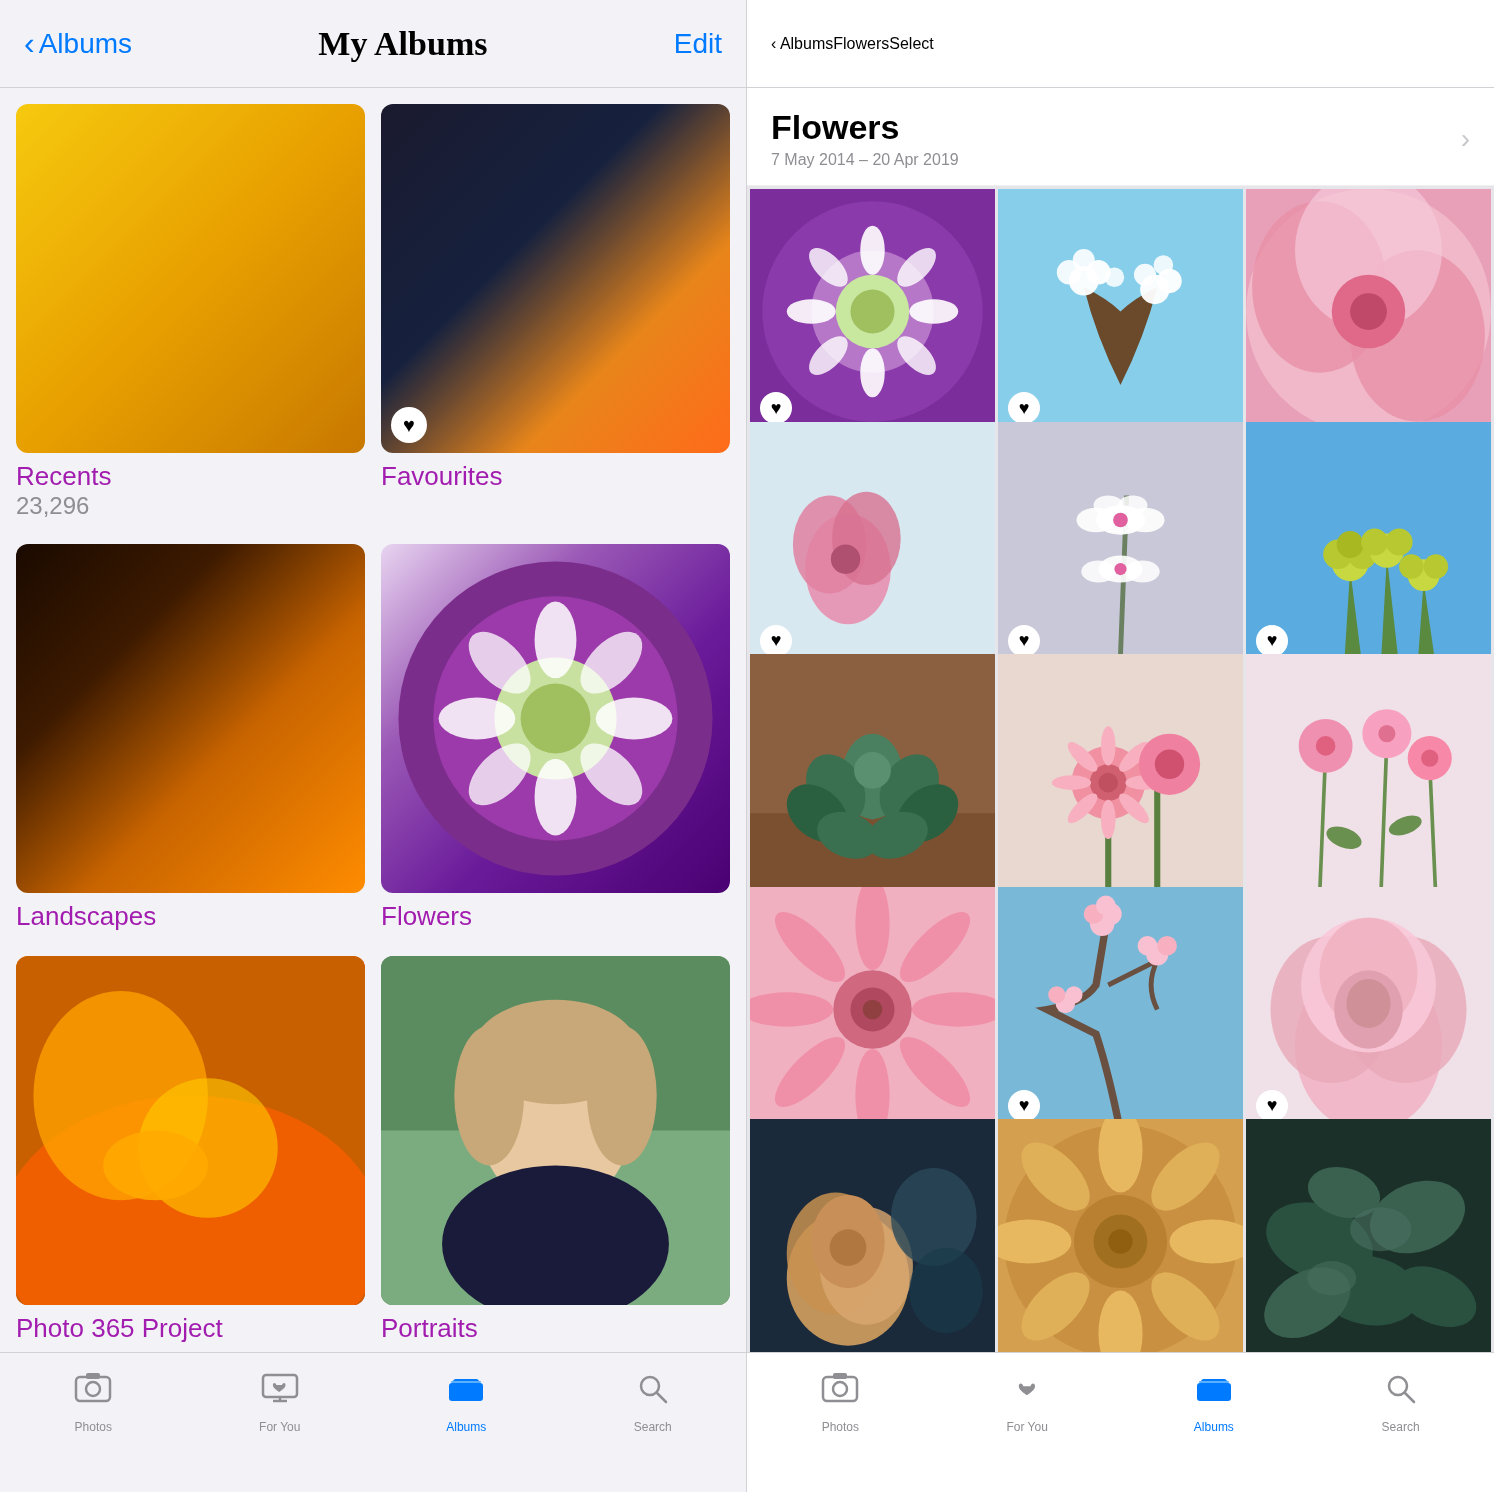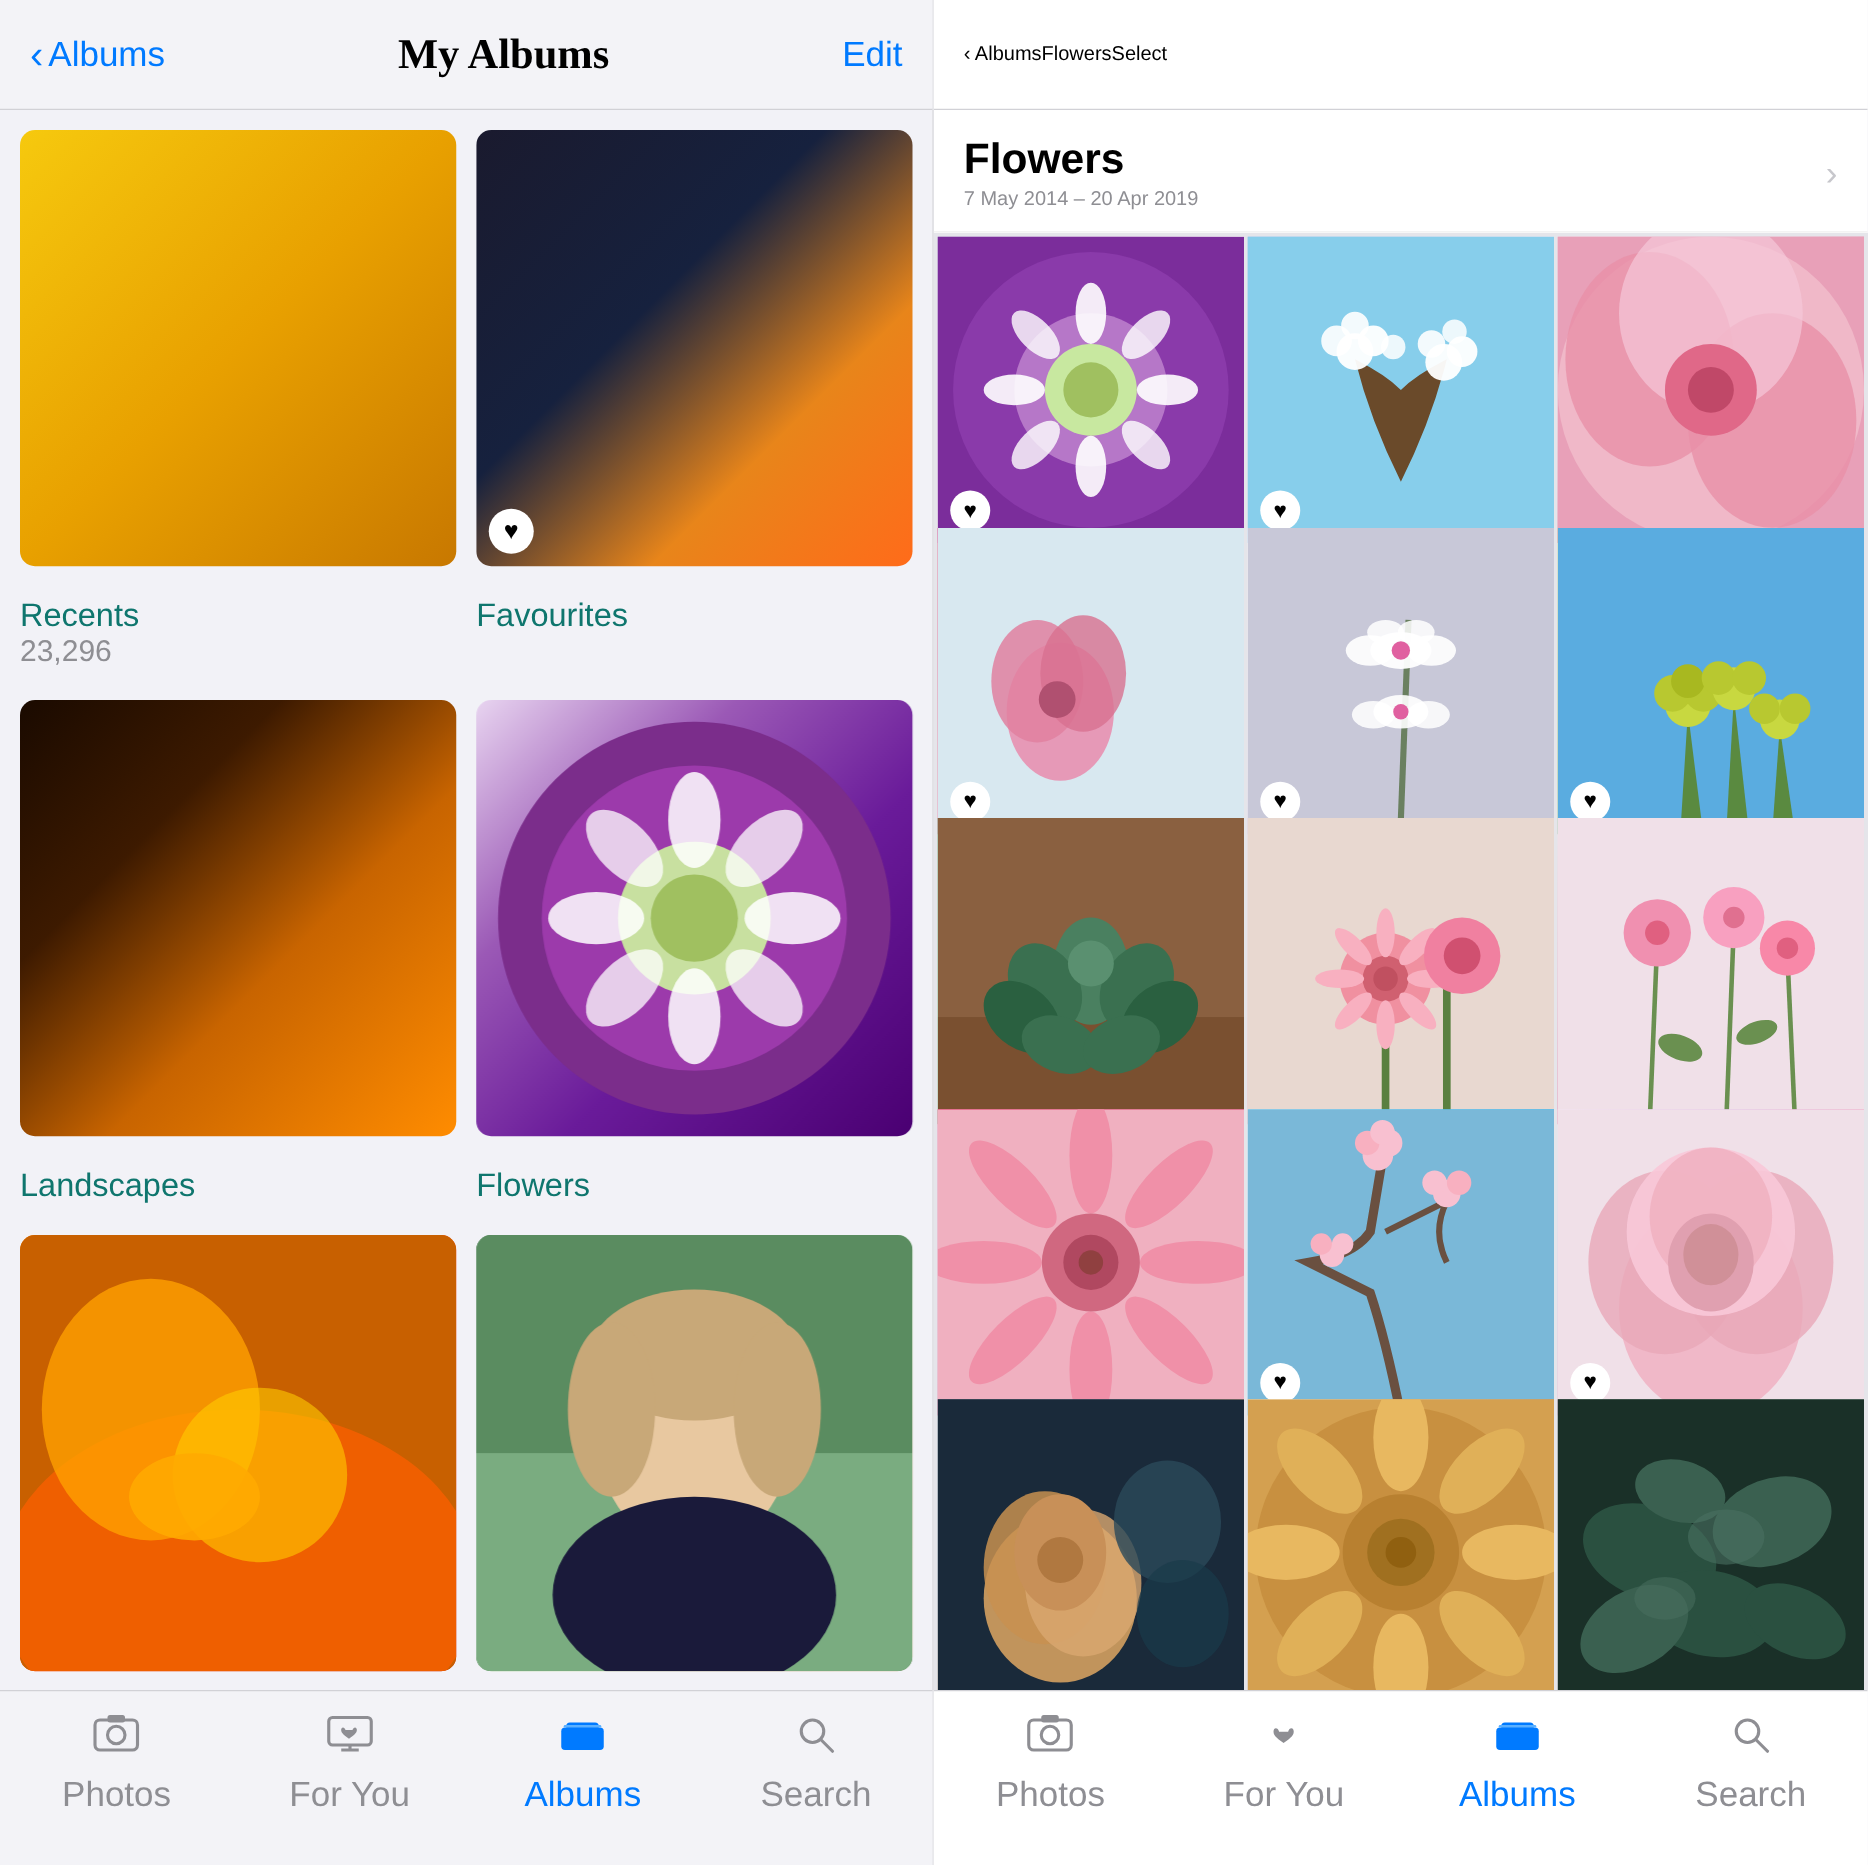--- a/index.html
+++ b/index.html
@@ -85,22 +85,22 @@
       background: white;
       border-radius: 50%;
       display: flex;
       align-items: center;
       justify-content: center;
       font-size: 20px;
     }
     .album-name {
       font-size: 26px;
       font-weight: 500;
-      color: #0f766e;
-      margin-top: 24px;
+      color: #a21caf;
+      margin-top: 8px;
     }
     .album-count {
       font-size: 24px;
       color: #8e8e93;
     }
 
     
     .thumb-recents { background: linear-gradient(135deg, #f6c90e 0%, #e8a000 50%, #c87800 100%); }
     .thumb-favourites { background: linear-gradient(135deg, #1a1a2e 0%, #16213e 40%, #e8851a 70%, #ff6b1a 100%); }
     .thumb-landscapes { background: linear-gradient(135deg, #1a0a00 0%, #3d1a00 30%, #c86400 60%, #ff8c00 100%); }
@@ -127,21 +127,21 @@
       flex: 1;
     }
     .tab-icon {
       font-size: 40px;
       color: #8e8e93;
     }
     .tab-icon.active {
       color: #007aff;
     }
     .tab-label {
-      font-size: 28px;
+      font-size: 12px;
       color: #8e8e93;
     }
     .tab-label.active {
       color: #007aff;
     }
 
     
     .right-panel {
       width: 747px;
       height: 1492px;

